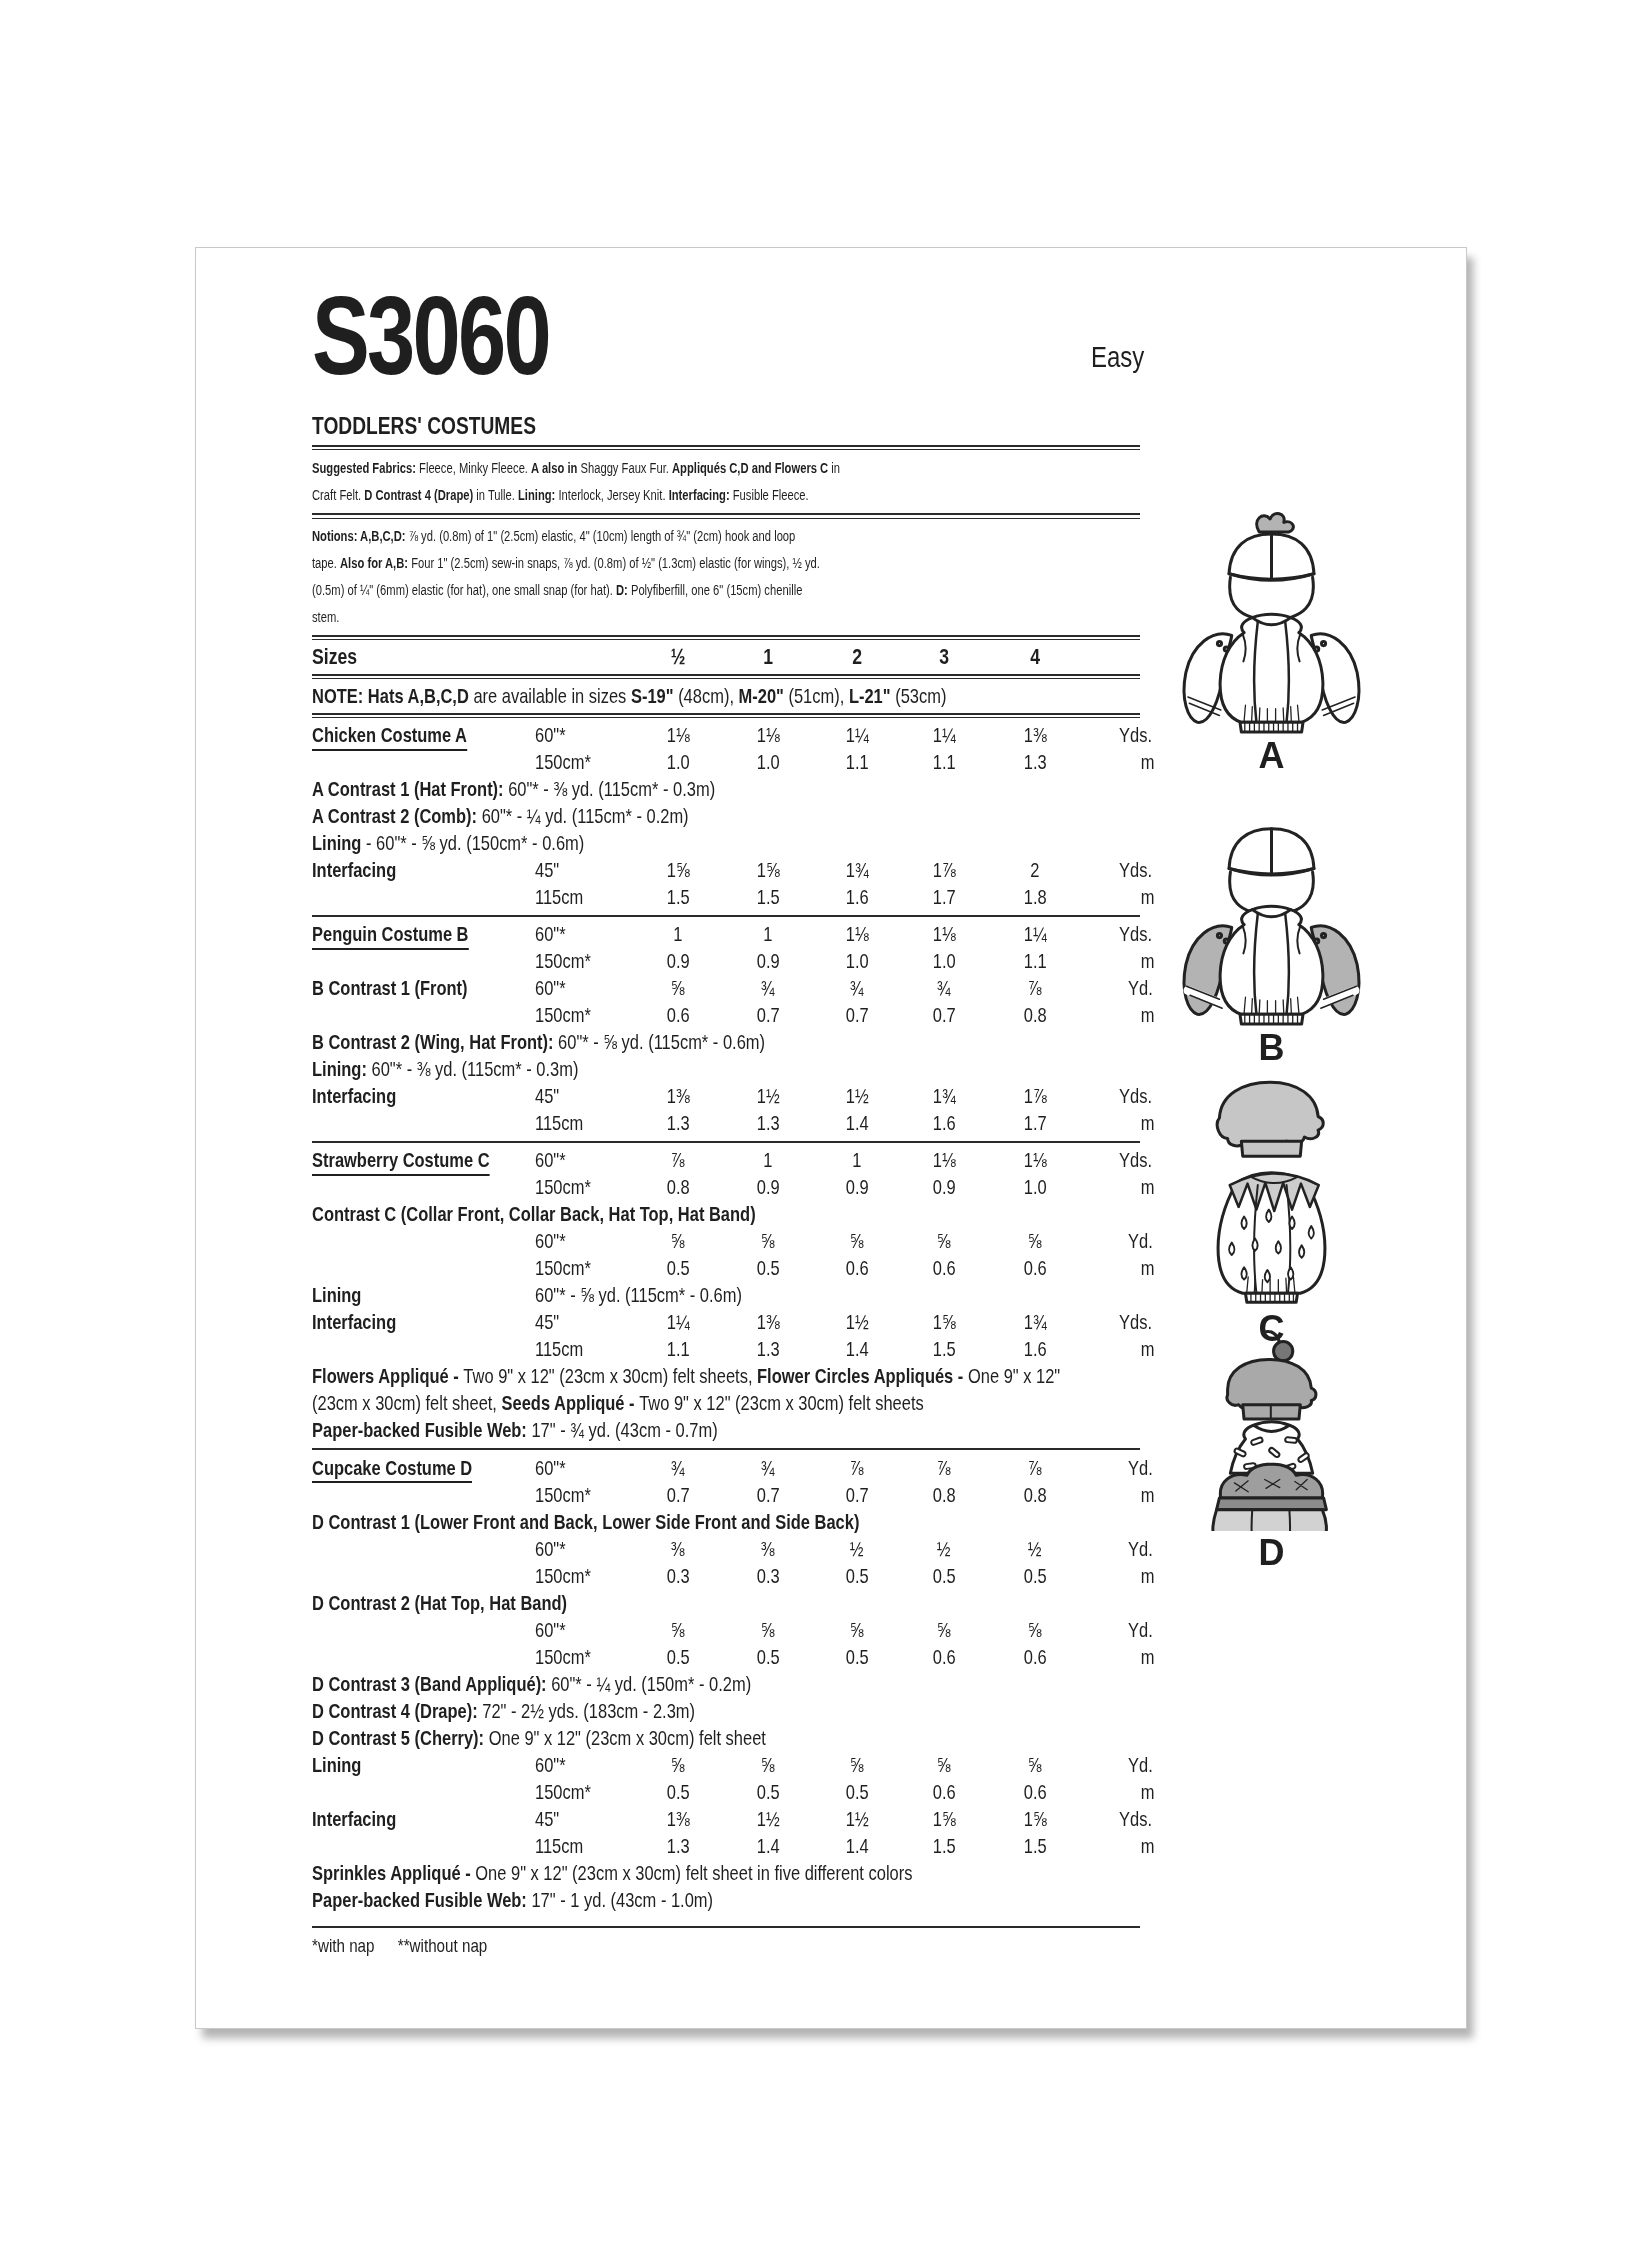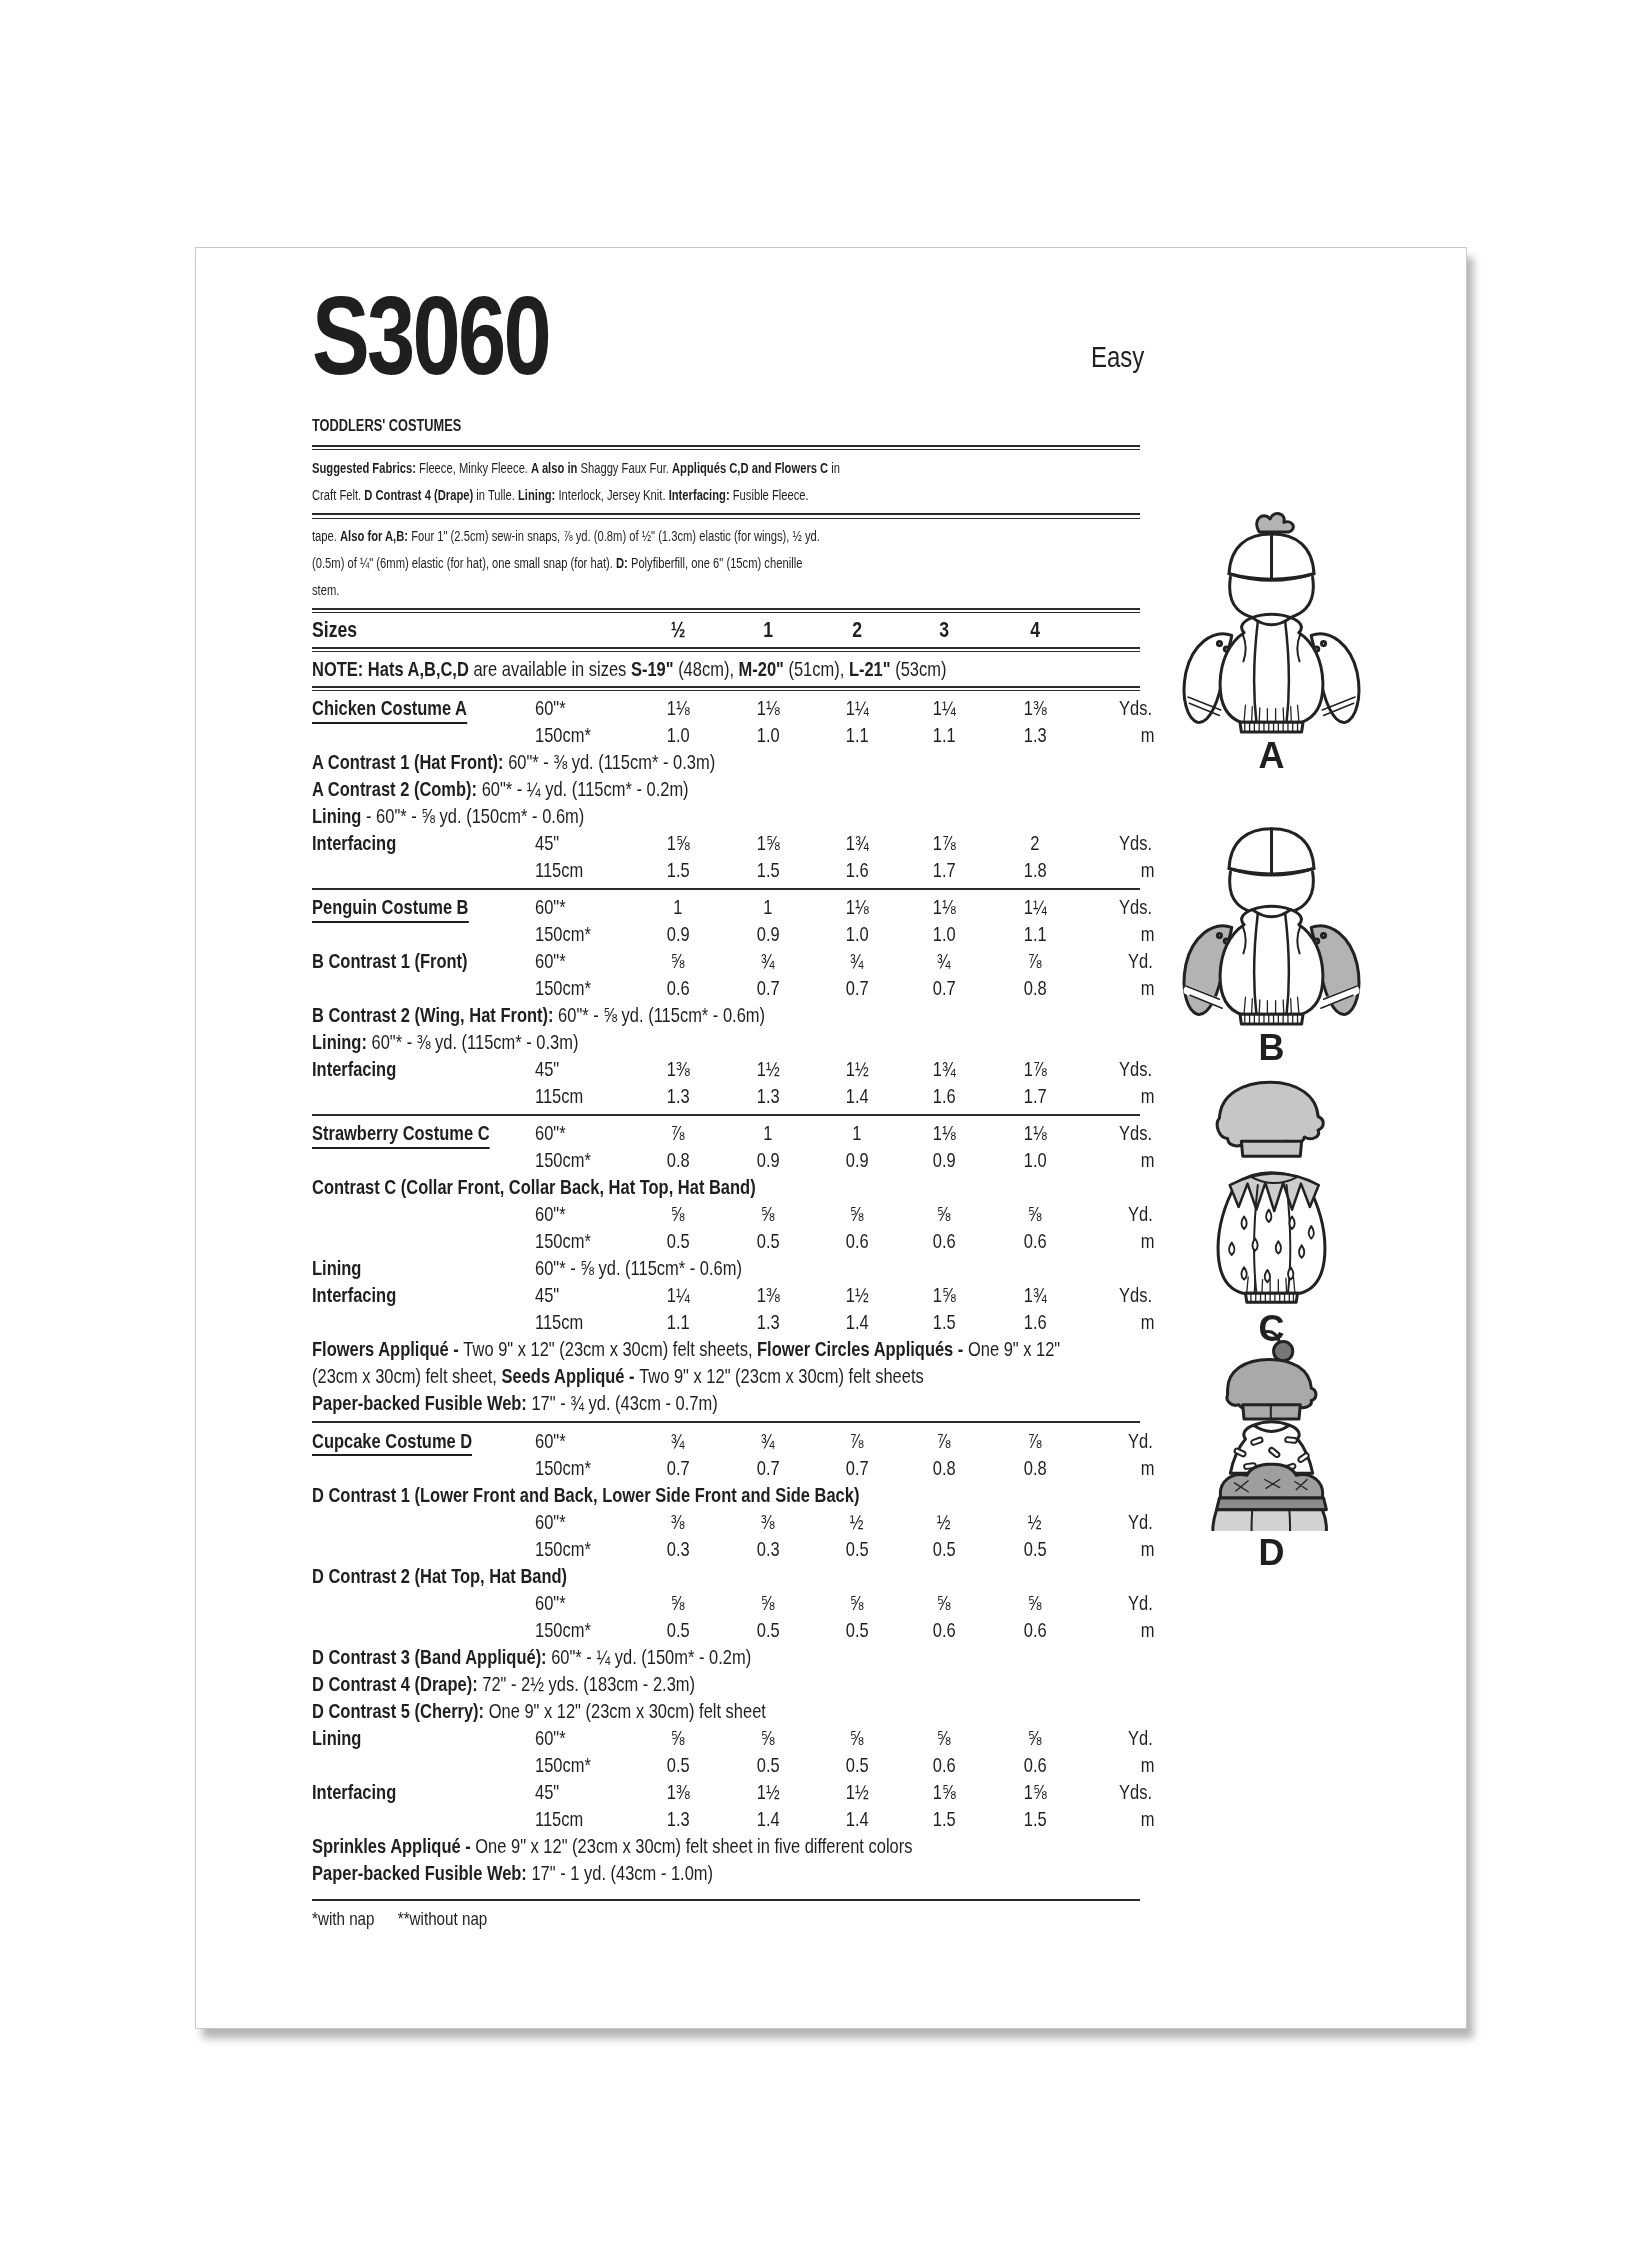--- a/index.html
+++ b/index.html
@@ -14,21 +14,21 @@
     box-shadow:6.9px 9.6px 8.2px rgba(0,0,0,0.30);
     padding-left:16px;
   }
   .content{position:absolute;left:116px;top:0;width:828px;}
   .cond{display:inline-block;transform:scaleX(0.80);transform-origin:0 50%;white-space:nowrap;}
   .cond-c{display:inline-block;transform:scaleX(0.80);transform-origin:50% 50%;white-space:nowrap;}
   .b{font-weight:700;}
   .u{border-bottom:2.1px solid #1f1f1f;padding-bottom:0.7px;}
   .title{margin-top:37px;font-size:111px;line-height:103px;font-weight:700;letter-spacing:-3.4px;transform:scaleX(0.78);transform-origin:0 50%;white-space:nowrap;}
   .easy{position:absolute;left:895px;top:92px;font-size:30px;}
-  .heading{margin-top:23px;font-size:16px;line-height:29px;font-weight:700;}
+  .heading{margin-top:23px;font-size:24px;line-height:29px;font-weight:700;}
   .drule{height:2.1px;border-top:2.1px solid #2a2a2a;border-bottom:0.7px solid #2a2a2a;margin:4.8px 0;}
   .r-drule{height:2.1px;border-top:2.1px solid #2a2a2a;border-bottom:0.7px solid #2a2a2a;margin:3.4px 0;}
   .r-srule{border-top:2.7px solid #2a2a2a;margin:4.8px 0 3.4px 0;height:0;}
   .pline{font-size:14px;line-height:27px;white-space:nowrap;}
   #yardage-table{margin-top:0;}
   .trow{position:relative;height:27px;font-size:20.6px;line-height:27px;}
   .trow.sizes{font-size:22px;}
   .cl{position:absolute;left:0;top:0;white-space:nowrap;}
   .cw{position:absolute;left:223px;top:0;white-space:nowrap;}
   .cv{position:absolute;top:0;width:82px;text-align:center;}
@@ -49,20 +49,21 @@
   <div class="content">
     <div class="title">S3060</div>
     <div class="heading"><span class="cond">TODDLERS' COSTUMES</span></div>
     <div class="drule"></div>
     <div id="fabrics">
         <div class="pline"><span class="cond"><span class="b">Suggested Fabrics: </span><span>Fleece, Minky Fleece. </span><span class="b">A also in </span><span>Shaggy Faux Fur. </span><span class="b">Appliqués C,D and Flowers C </span><span>in</span></span></div>
         <div class="pline"><span class="cond"><span>Craft Felt. </span><span class="b">D Contrast 4 (Drape) </span><span>in Tulle. </span><span class="b">Lining: </span><span>Interlock, Jersey Knit. </span><span class="b">Interfacing: </span><span>Fusible Fleece.</span></span></div>
       </div>
     <div class="drule"></div>
     <div id="notions">
+        <div class="pline"><span class="cond"><span class="b">Notions: A,B,C,D: </span><span>⅞ yd. (0.8m) of 1" (2.5cm) elastic, 4" (10cm) length of ¾" (2cm) hook and loop</span></span></div>
         <div class="pline"><span class="cond"><span>tape. </span><span class="b">Also for A,B: </span><span>Four 1" (2.5cm) sew-in snaps, ⅞ yd. (0.8m) of ½" (1.3cm) elastic (for wings), ½ yd.</span></span></div>
         <div class="pline"><span class="cond"><span>(0.5m) of ¼" (6mm) elastic (for hat), one small snap (for hat). </span><span class="b">D: </span><span>Polyfiberfill, one 6" (15cm) chenille</span></span></div>
         <div class="pline"><span class="cond"><span>stem.</span></span></div>
       </div>
     <div id="yardage-table">
         <div class="r-drule"></div>
         <div class="trow sizes">
           <span class="cl"><span class="cond b">Sizes</span></span>
           <span class="cv cv0"><span class="cond-c b">½</span></span>
           <span class="cv cv1"><span class="cond-c b">1</span></span>

